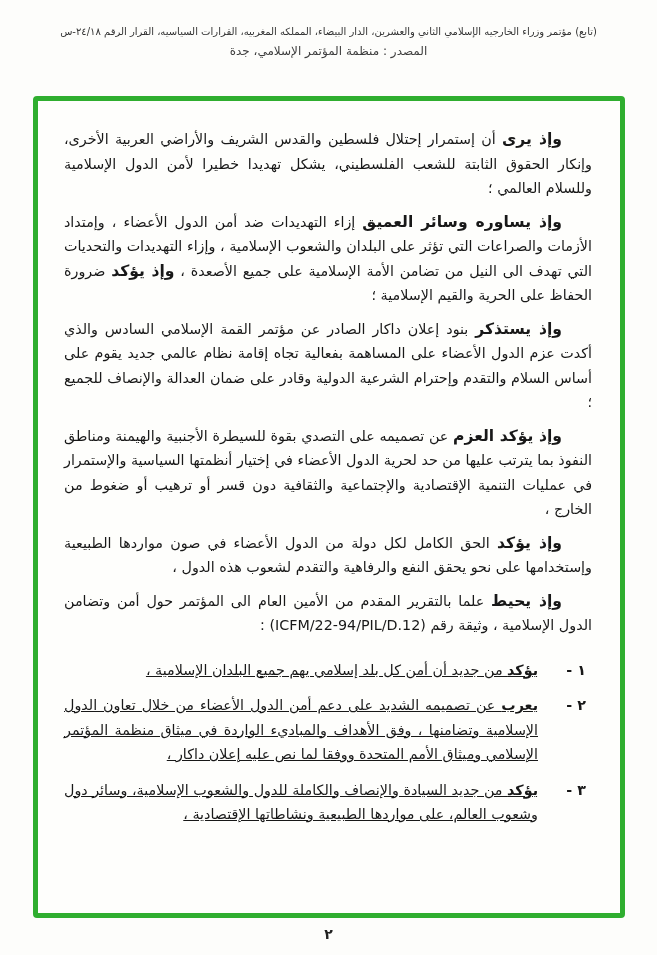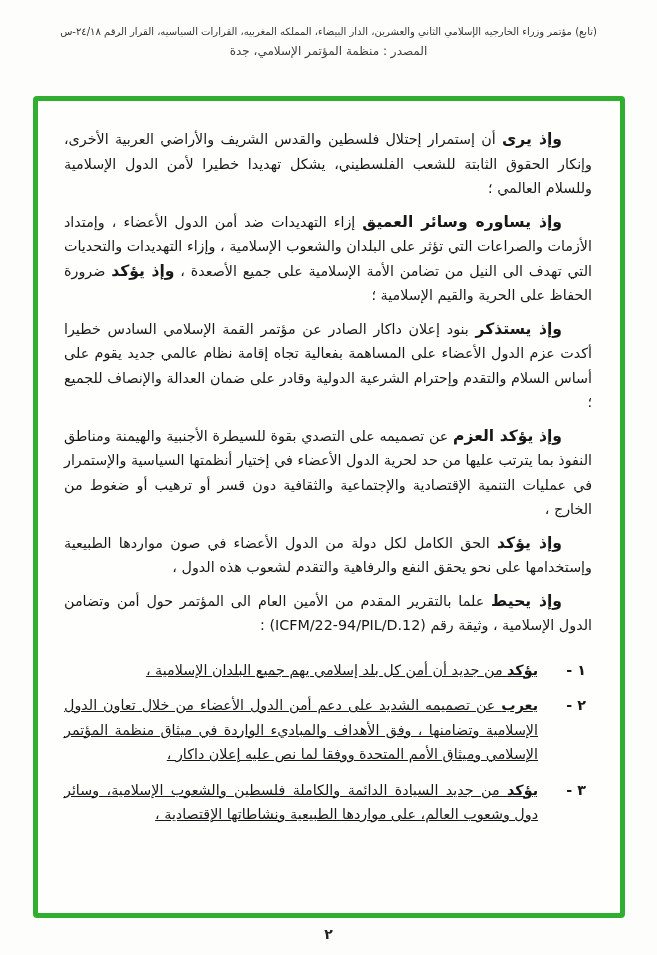--- a/index.html
+++ b/index.html
@@ -114,21 +114,21 @@
 
       <p class="para">
         <span class="lead">وإذ يرى</span><span> أن إستمرار إحتلال فلسطين والقدس الشريف والأراضي العربية الأخرى، وإنكار الحقوق الثابتة للشعب الفلسطيني، يشكل تهديدا خطيرا لأمن الدول الإسلامية وللسلام العالمي ؛</span>
       </p>
 
       <p class="para">
         <span class="lead">وإذ يساوره وسائر العميق</span><span> إزاء التهديدات ضد أمن الدول الأعضاء ، وإمتداد الأزمات والصراعات التي تؤثر على البلدان والشعوب الإسلامية ، وإزاء التهديدات والتحديات التي تهدف الى النيل من تضامن الأمة الإسلامية على جميع الأصعدة ، </span><span class="lead">وإذ يؤكد</span><span> ضرورة الحفاظ على الحرية والقيم الإسلامية ؛</span>
       </p>
 
       <p class="para">
-        <span class="lead">وإذ يستذكر</span><span> بنود إعلان داكار الصادر عن مؤتمر القمة الإسلامي السادس خطيرا أكدت عزم الدول الأعضاء على المساهمة بفعالية تجاه إقامة نظام عالمي جديد يقوم على أساس السلام والتقدم وإحترام الشرعية الدولية وقادر على ضمان العدالة والإنصاف للجميع ؛</span>
+        <span class="lead">وإذ يستذكر</span><span> بنود إعلان داكار الصادر عن مؤتمر القمة الإسلامي السادس والذي أكدت عزم الدول الأعضاء على المساهمة بفعالية تجاه إقامة نظام عالمي جديد يقوم على أساس السلام والتقدم وإحترام الشرعية الدولية وقادر على ضمان العدالة والإنصاف للجميع ؛</span>
       </p>
 
       <p class="para">
         <span class="lead">وإذ يؤكد العزم</span><span> عن تصميمه على التصدي بقوة للسيطرة الأجنبية والهيمنة ومناطق النفوذ بما يترتب عليها من حد لحرية الدول الأعضاء في إختيار أنظمتها السياسية والإستمرار في عمليات التنمية الإقتصادية والإجتماعية والثقافية دون قسر أو ترهيب أو ضغوط من الخارج ،</span>
       </p>
 
       <p class="para">
         <span class="lead">وإذ يؤكد</span><span> الحق الكامل لكل دولة من الدول الأعضاء في صون مواردها الطبيعية وإستخدامها على نحو يحقق النفع والرفاهية والتقدم لشعوب هذه الدول ،</span>
       </p>
 
@@ -140,21 +140,21 @@
         <li class="item">
           <span class="item-num">١ -</span>
           <span class="item-body"><span class="item-lead">يؤكد</span><span> من جديد أن أمن كل بلد إسلامي يهم جميع البلدان الإسلامية ،</span></span>
         </li>
         <li class="item">
           <span class="item-num">٢ -</span>
           <span class="item-body"><span class="item-lead">يعرب</span><span> عن تصميمه الشديد على دعم أمن الدول الأعضاء من خلال تعاون الدول الإسلامية وتضامنها ، وفق الأهداف والمباديء الواردة في ميثاق منظمة المؤتمر الإسلامي وميثاق الأمم المتحدة ووفقا لما نص عليه إعلان داكار ،</span></span>
         </li>
         <li class="item">
           <span class="item-num">٣ -</span>
-          <span class="item-body"><span class="item-lead">يؤكد</span><span> من جديد السيادة الدائمة والكاملة فلسطين والشعوب الإسلامية، وسائر دول وشعوب العالم، على مواردها الطبيعية ونشاطاتها الإقتصادية ،</span></span>
+          <span class="item-body"><span class="item-lead">يؤكد</span><span> من جديد السيادة والإنصاف والكاملة للدول والشعوب الإسلامية، وسائر دول وشعوب العالم، على مواردها الطبيعية ونشاطاتها الإقتصادية ،</span></span>
         </li>
       </ol>
 
     </div>
   </div>
 
   <div class="page-number">٢</div>
 
 </div>
 

